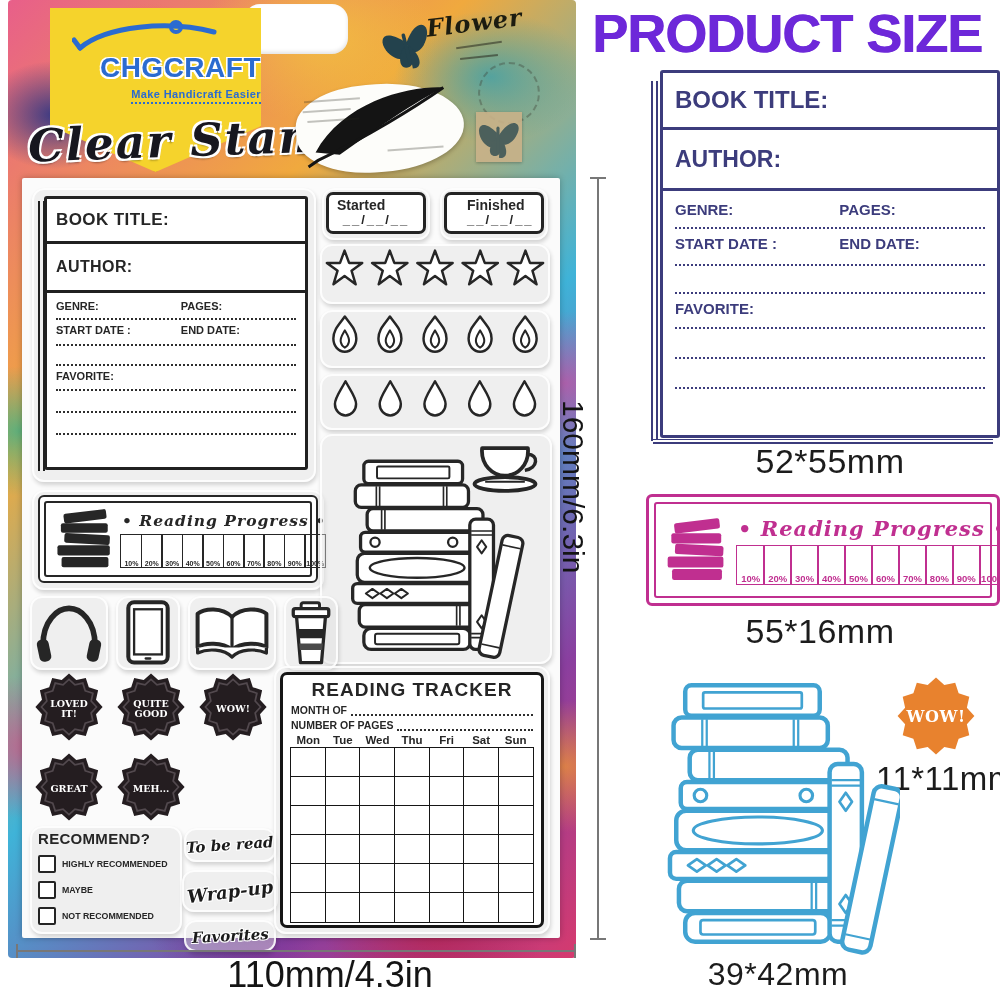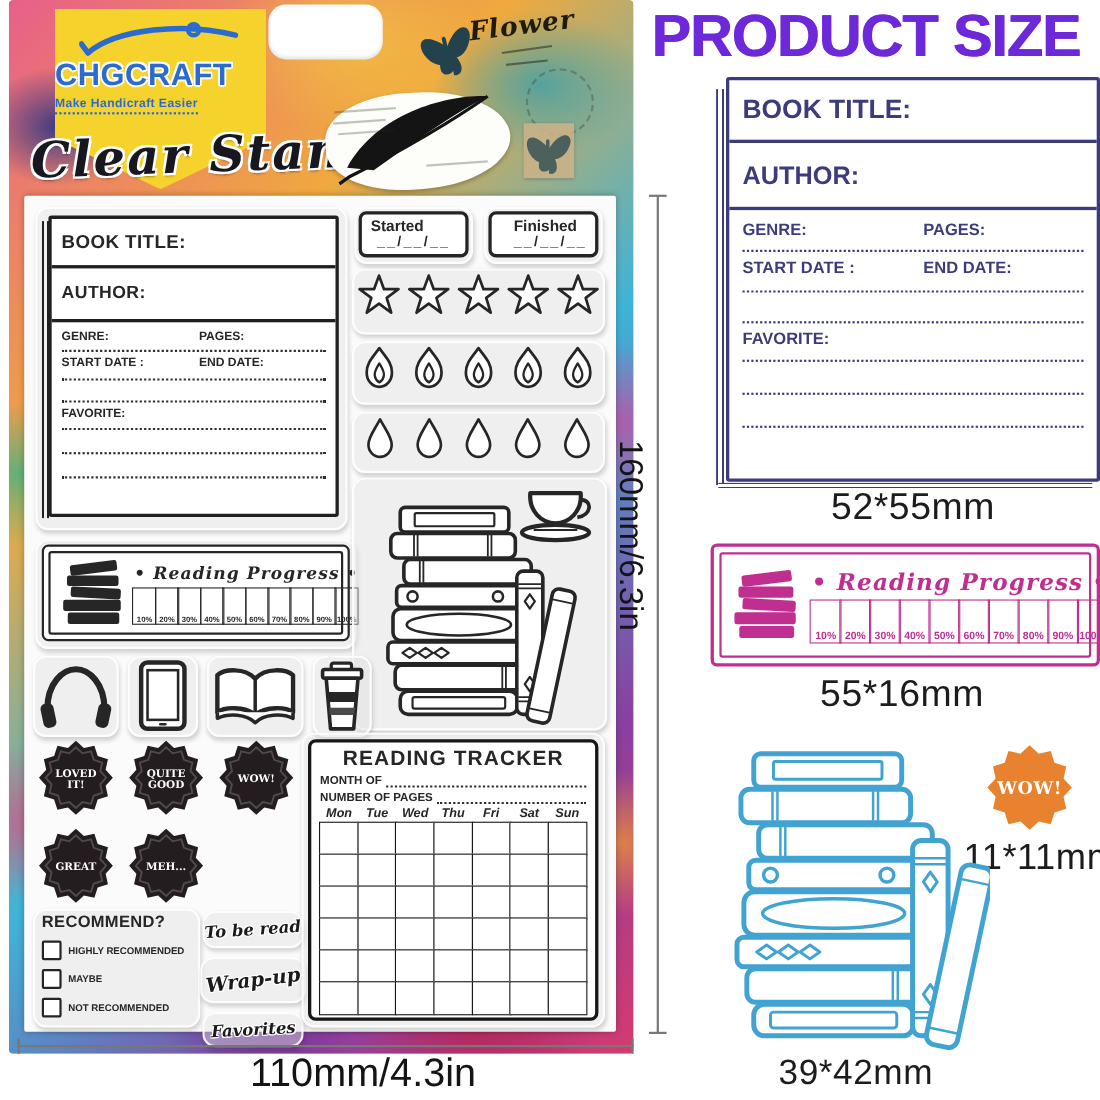--- a/index.html
+++ b/index.html
@@ -18,21 +18,21 @@
       radial-gradient(140px 110px at 98% 80%, rgba(242,154,47,.72), transparent 60%),
       radial-gradient(150px 120px at 98% 40%, rgba(209,74,158,.7), transparent 60%),
       radial-gradient(160px 110px at 85% 8%, rgba(43,159,179,.72), transparent 60%),
       radial-gradient(200px 140px at 55% 4%, rgba(242,197,63,.75), transparent 60%),
       radial-gradient(130px 90px at 25% 6%, rgba(226,99,47,.66), transparent 60%),
       linear-gradient(135deg,#e85f8a,#f0a93e 30%,#3fb3d8 55%,#8a3f9f 80%,#d63a6e);}
   #hangtab{left:236px;top:4px;width:104px;height:50px;background:#fff;border-radius:16px;
            box-shadow:inset 0 -2px 4px rgba(0,0,0,.12);}
   #logo-shield{left:42px;top:8px;width:192px;height:164px;background:#f5d32c;
       clip-path:polygon(0 0,100% 0,100% 72%,50% 100%,0 72%);
-      box-shadow:0 2px 5px rgba(0,0,0,.25);text-align:left;}
+      box-shadow:0 2px 5px rgba(0,0,0,.25);text-align:right;padding-left:19px;}
   #logo-text{margin-top:44px;font-size:28px;font-weight:bold;color:#2b6bd0;letter-spacing:.5px;
       text-shadow:-1.5px -1.5px 0 #fff,1.5px -1.5px 0 #fff,-1.5px 1.5px 0 #fff,1.5px 1.5px 0 #fff,0 2px 0 #fff;}
   #logo-tagline{margin-top:2px;font-size:11px;font-weight:bold;color:#2b6bd0;letter-spacing:.4px;
       border-bottom:2px dotted #2b6bd0;display:inline-block;padding-bottom:2px;}
   #clear-stamps{left:20px;top:112px;width:440px;font-family:"DejaVu Serif",serif;font-style:italic;
       font-weight:bold;font-size:45px;color:#17171f;transform:rotate(-2deg);letter-spacing:2px;
       text-shadow:-2px -2px 0 #fff,2px -2px 0 #fff,-2px 2px 0 #fff,2px 2px 0 #fff,0 3px 2px rgba(0,0,0,.35);}
   #flower-note{left:418px;top:8px;font-family:"DejaVu Serif",serif;font-style:italic;font-weight:bold;
       font-size:24px;color:#1c1c10;transform:rotate(-7deg);letter-spacing:1px;}
   .scribble{height:0;border-bottom:2px solid rgba(40,40,30,.55);}
@@ -90,21 +90,21 @@
   .scriptword{font-family:"DejaVu Serif",serif;font-style:italic;font-weight:bold;color:#1b1b1b;
       text-shadow:-1px -1px 0 #fff,1px -1px 0 #fff,-1px 1px 0 #fff,1px 1px 0 #fff;}
 
   
   #tracker{position:absolute;left:6px;top:6px;right:6px;bottom:6px;background:#fff;
       border:3px solid #161616;border-radius:7px;padding:4px 8px;}
   #tracker-title{text-align:center;font-weight:bold;font-size:19px;letter-spacing:1px;}
   .tr-line{display:flex;align-items:flex-end;font-weight:bold;font-size:10.5px;margin-top:2px;}
   .tr-line .fill{flex:1;border-bottom:2px dotted #2e2e2e;margin-left:4px;height:11px;}
   #days{display:grid;grid-template-columns:repeat(7,1fr);font-weight:bold;font-size:11.5px;
-      text-align:center;margin-top:3px;font-style:italic;}
+      text-align:center;margin-top:3px;}
   #tracker-grid{display:grid;grid-template-columns:repeat(7,1fr);margin-top:2px;}
   .tcell{border:1.5px solid #161616;height:28.5px;margin:-0.75px;background:#fff;}
 
   
   .dimline{background:#777;}
   .dimlabel{color:#141414;}
 
   
   #ps-title{left:592px;top:2px;width:408px;font-size:54px;font-weight:bold;color:#6d28d9;
       letter-spacing:-1px;text-shadow:.8px 0 0 currentColor;white-space:nowrap;}

